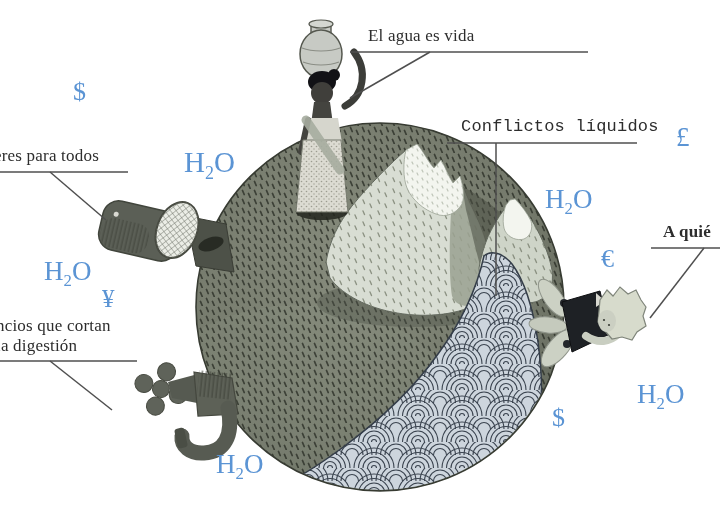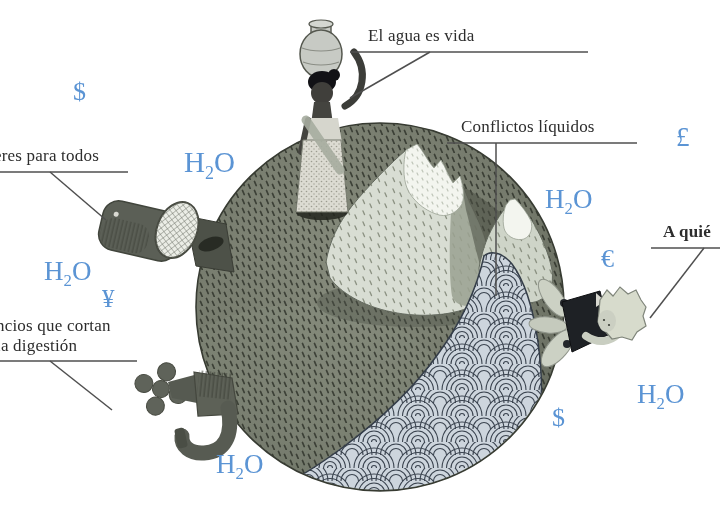--- a/index.html
+++ b/index.html
@@ -204,21 +204,21 @@
       <line x1="50" y1="172" x2="106" y2="220"></line>
       <line x1="0" y1="361" x2="137" y2="361"></line>
       <line x1="50" y1="361" x2="112" y2="410"></line>
       <line x1="651" y1="248" x2="720" y2="248"></line>
       <line x1="704" y1="248" x2="650" y2="318"></line>
     </g>
   </svg>
 
   <div class="lbl" style="left:368px;top:26px;">El agua es vida</div>
 
-  <div class="lbl" style="left:461px;top:117px;">Conflictos líquidos</div>
+  <div class="lbl" style="left:461px;top:117px;font-family:Liberation Mono, monospace;">Conflictos líquidos</div>
 
   <div class="lbl" style="left:-6px;top:146px;">eres para todos</div>
 
   <div class="lbl" style="left:-4px;top:316px;">
     <div>ncios que cortan</div>
     <div>la digestión</div>
   </div>
 
   <div class="lbl" style="left:663px;top:222px;font-weight:bold;">A quié</div>
 

